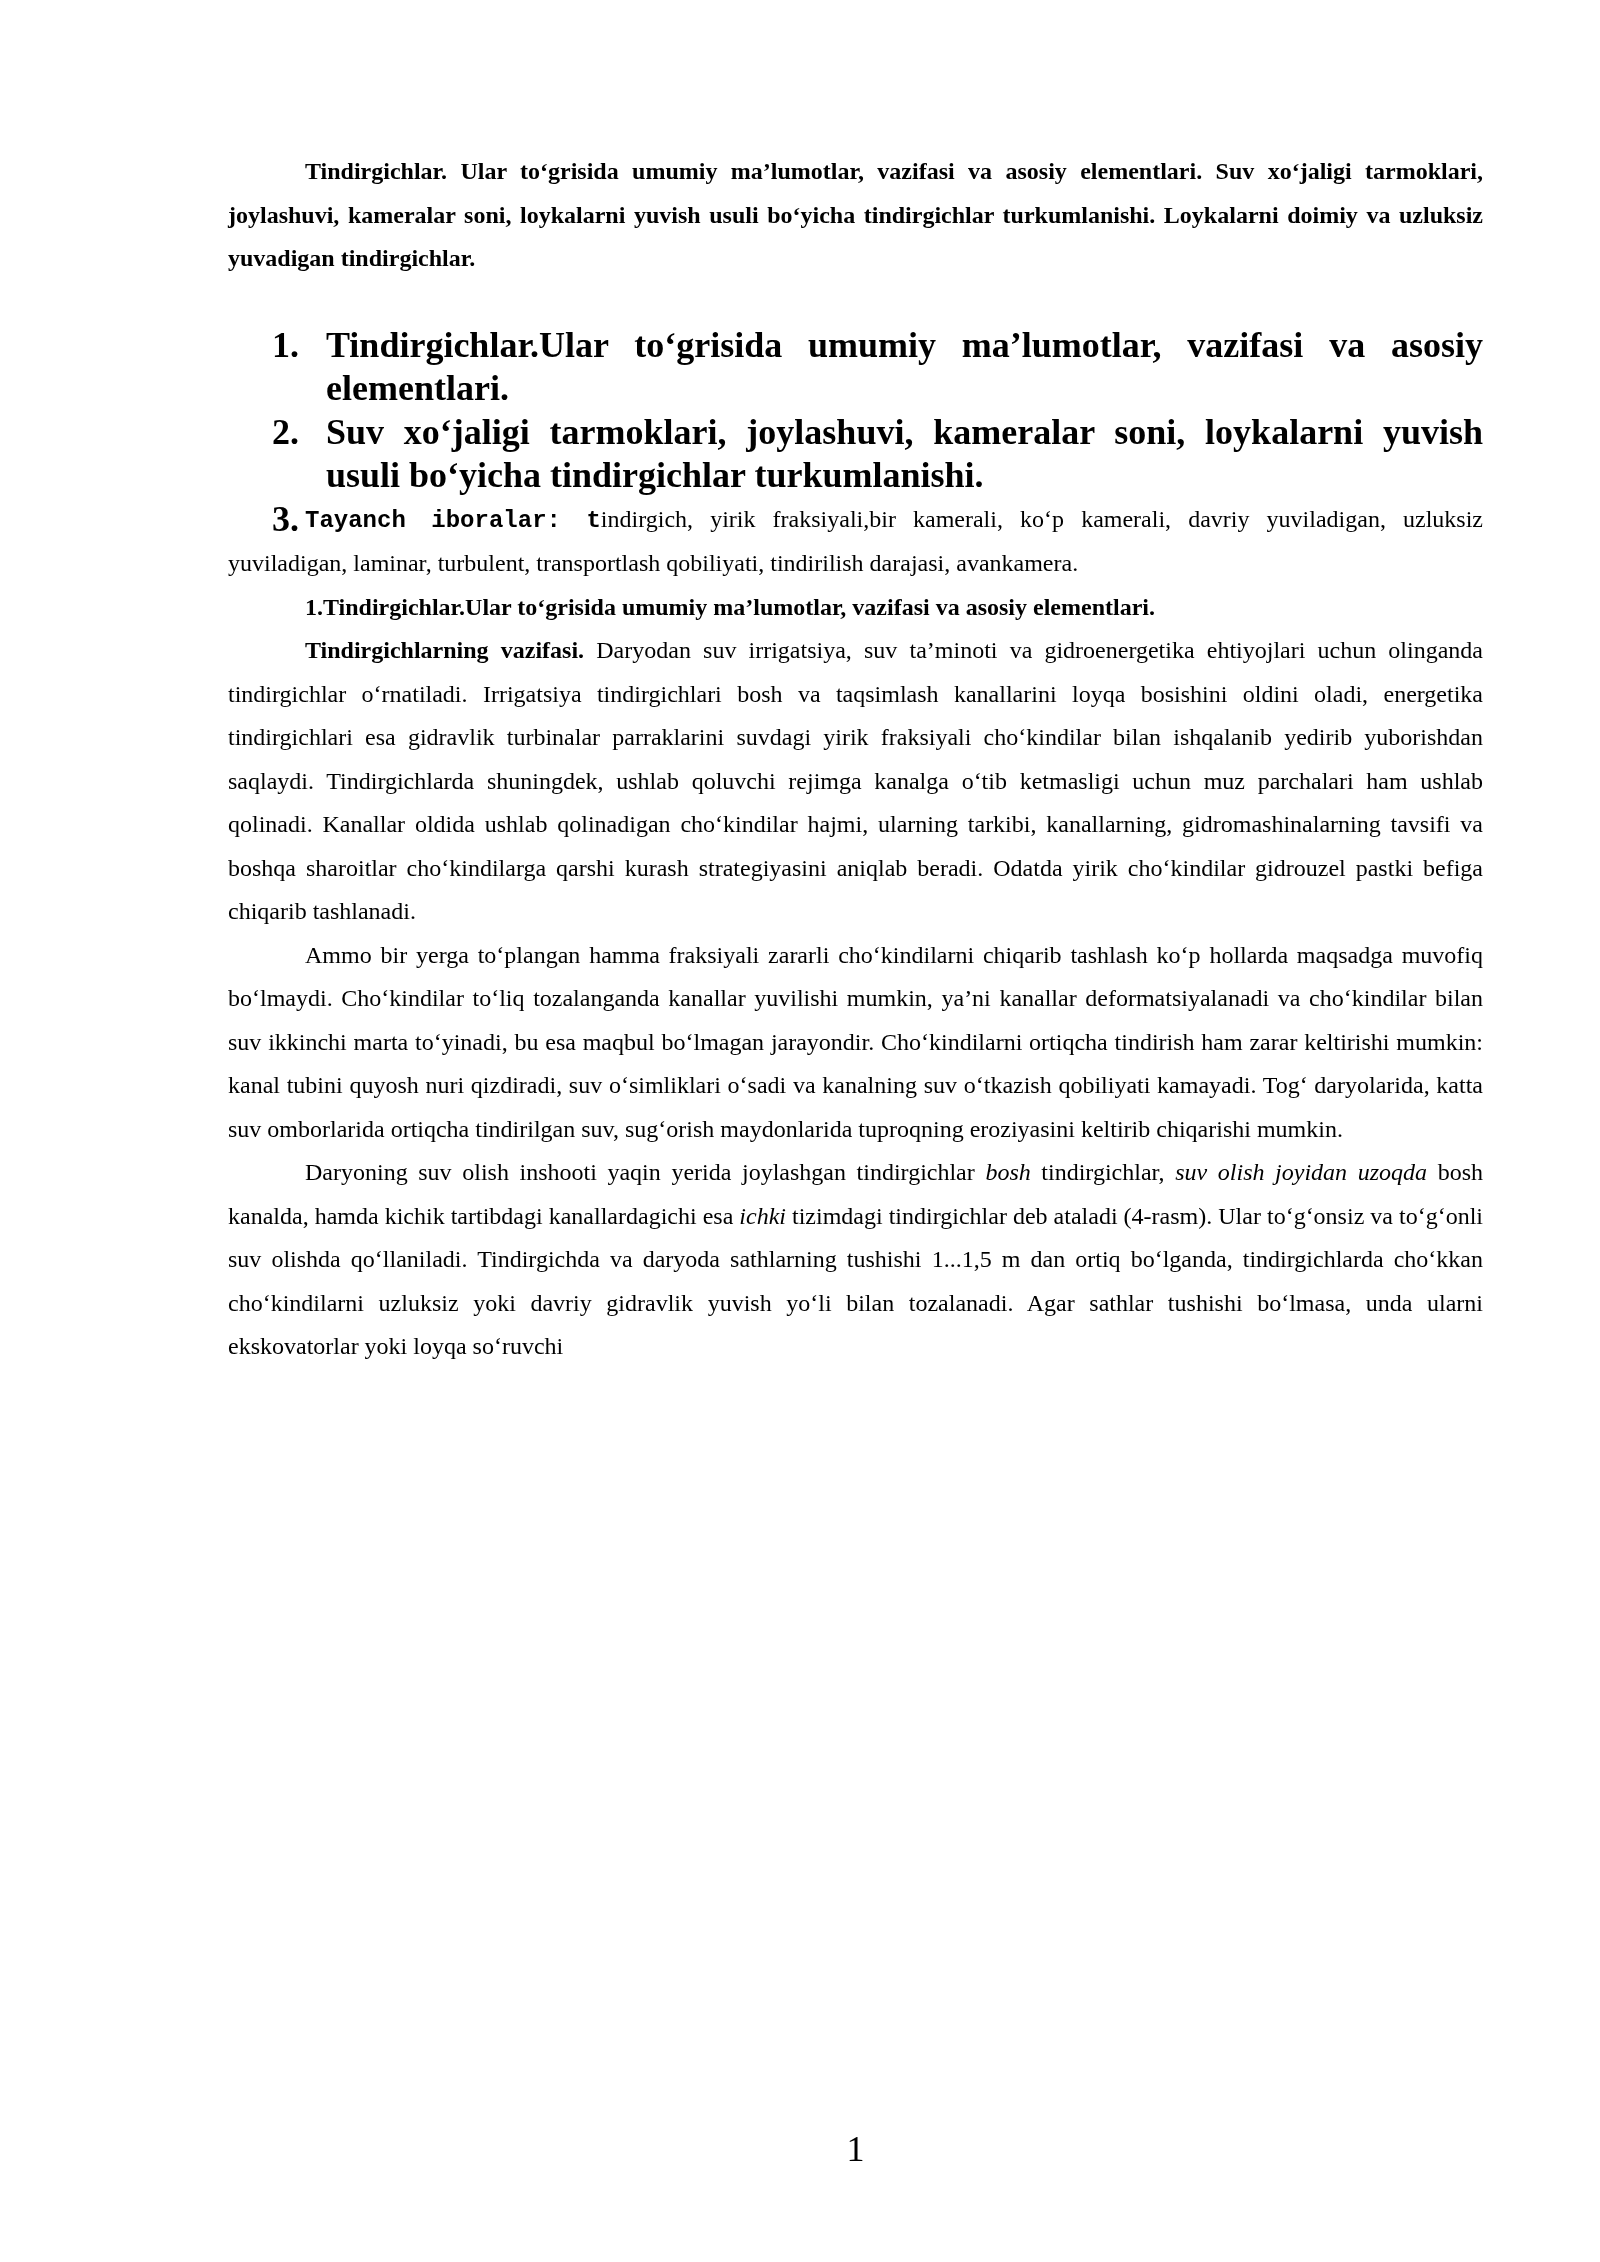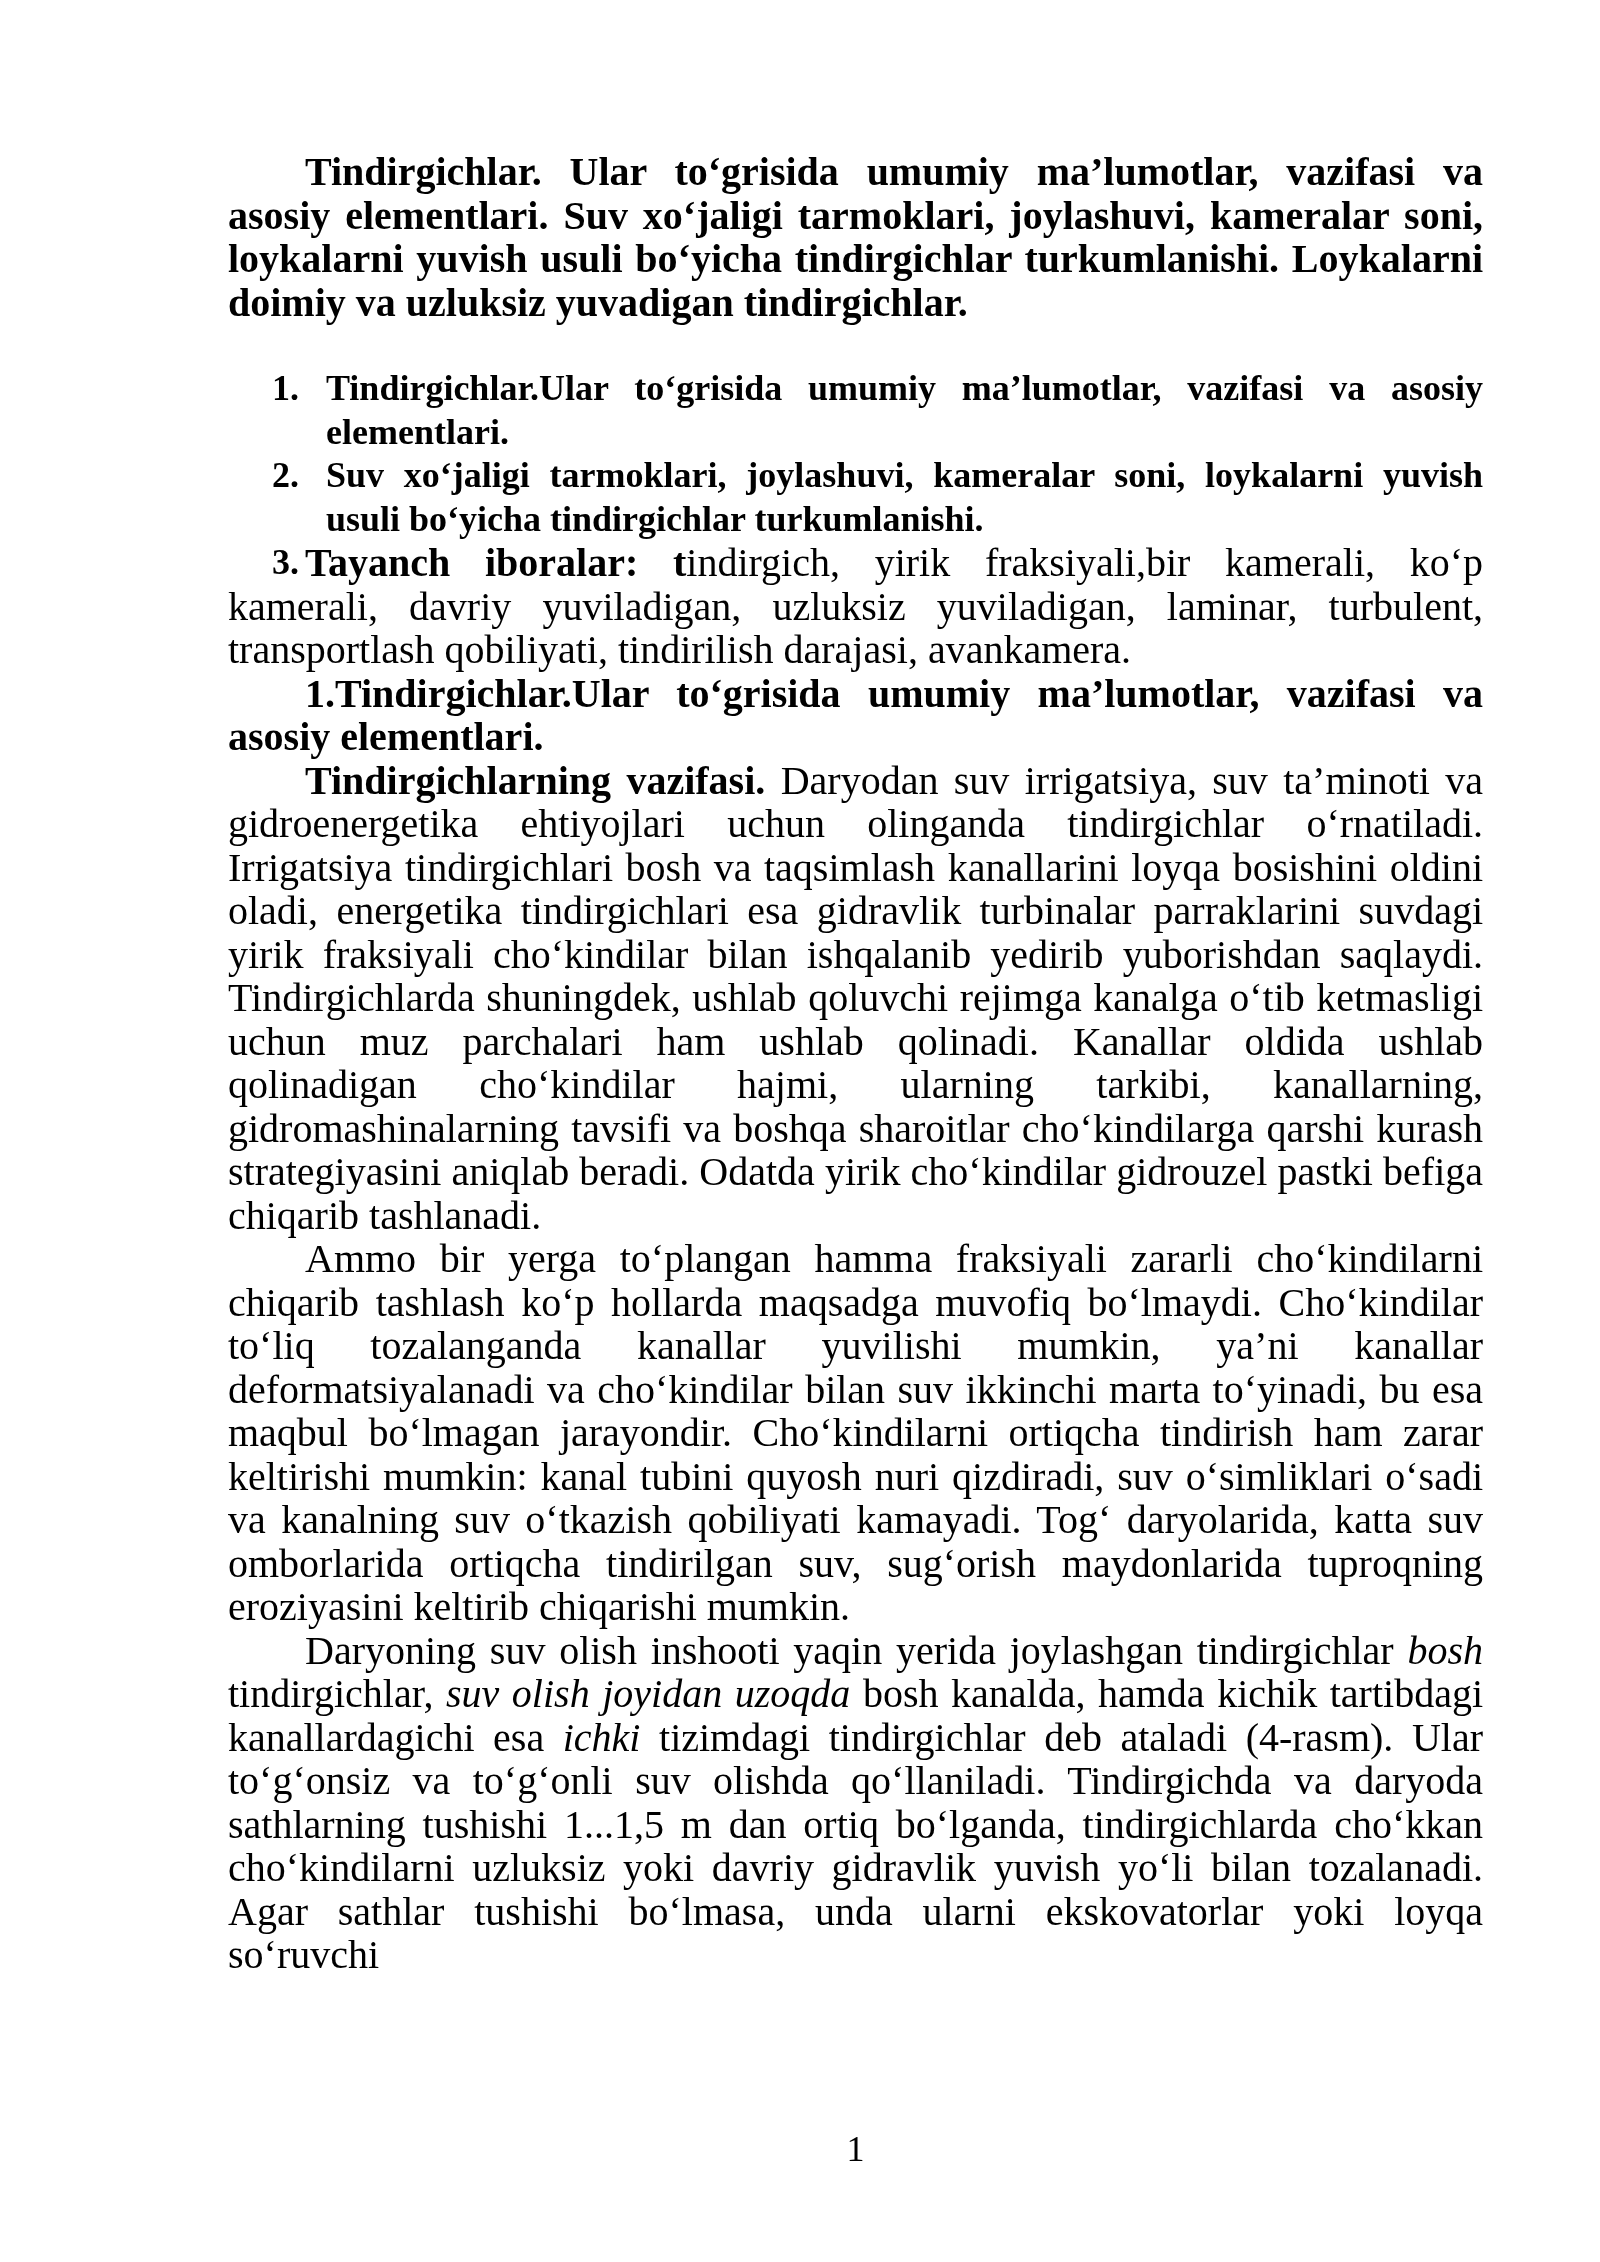--- a/index.html
+++ b/index.html
@@ -18,21 +18,21 @@
   }
   .content {
     position: absolute;
     left: 228px;
     top: 0;
     width: 1255px;
     padding-top: 150px;
   }
   .content p {
     margin: 0;
-    font-size: 40px;
+    font-size: 24px;
     line-height: 43.5px;
     text-align: justify;
   }
   .indent { text-indent: 77px; }
   .bold { font-weight: bold; }
   .center { text-align: center; text-indent: 0; }
   ol.plan {
     list-style: none;
     margin: 43px 0 0 0;
     padding: 0 0 0 98px;
@@ -78,21 +78,21 @@
       </li>
       <li>
         <span class="num">2.</span>
         <span>Suv xo‘jaligi tarmoklari, joylashuvi, kameralar soni, loykalarni yuvish usuli bo‘yicha tindirgichlar turkumlanishi.</span>
       </li>
       <li>
         <span class="num">3.</span>
       </li>
     </ol>
 
-    <p class="key-terms indent"><span style="font-weight: bold;">Tayanch iboralar: t</span><span>indirgich, yirik fraksiyali,bir kamerali, ko‘p kamerali, davriy yuviladigan, uzluksiz yuviladigan, laminar, turbulent, transportlash qobiliyati, tindirilish darajasi, avankamera.</span></p>
+    <p class="key-terms indent"><span style="font-weight: bold; font-family: Liberation Mono, monospace;">Tayanch iboralar: t</span><span>indirgich, yirik fraksiyali,bir kamerali, ko‘p kamerali, davriy yuviladigan, uzluksiz yuviladigan, laminar, turbulent, transportlash qobiliyati, tindirilish darajasi, avankamera.</span></p>
 
     <p class="section-heading bold indent">1.Tindirgichlar.Ular to‘grisida umumiy ma’lumotlar, vazifasi va asosiy elementlari.</p>
 
     <p class="p-first indent"><span style="font-weight: bold;">Tindirgichlarning vazifasi.</span><span> Daryodan suv irrigatsiya, suv ta’minoti va gidroenergetika ehtiyojlari uchun olinganda tindirgichlar o‘rnatiladi. Irrigatsiya tindirgichlari bosh va taqsimlash kanallarini loyqa bosishini oldini oladi, energetika tindirgichlari esa gidravlik turbinalar parraklarini suvdagi yirik fraksiyali cho‘kindilar bilan ishqalanib yedirib yuborishdan saqlaydi. Tindirgichlarda shuningdek, ushlab qoluvchi rejimga kanalga o‘tib ketmasligi uchun muz parchalari ham ushlab qolinadi. Kanallar oldida ushlab qolinadigan cho‘kindilar hajmi, ularning tarkibi, kanallarning, gidromashinalarning tavsifi va boshqa sharoitlar cho‘kindilarga qarshi kurash strategiyasini aniqlab beradi. Odatda yirik cho‘kindilar gidrouzel pastki  befiga chiqarib tashlanadi.</span></p>
 
     <p class="indent"><span>Ammo bir yerga to‘plangan hamma fraksiyali zararli cho‘kindilarni chiqarib tashlash ko‘p hollarda maqsadga muvofiq bo‘lmaydi. Cho‘kindilar to‘liq tozalanganda kanallar yuvilishi mumkin, ya’ni kanallar deformatsiyalanadi va cho‘kindilar bilan suv ikkinchi marta to‘yinadi, bu esa maqbul bo‘lmagan jarayondir. Cho‘kindilarni ortiqcha tindirish ham zarar keltirishi mumkin: kanal tubini quyosh nuri qizdiradi, suv o‘simliklari o‘sadi va kanalning suv o‘tkazish qobiliyati kamayadi. Tog‘ daryolarida, katta suv omborlarida ortiqcha tindirilgan suv, sug‘orish maydonlarida tuproqning eroziyasini keltirib chiqarishi mumkin.</span></p>
 
     <p class="indent"><span>Daryoning suv olish inshooti yaqin yerida joylashgan tindirgichlar </span><span style="font-style: italic;">bosh</span><span> tindirgichlar, </span><span style="font-style: italic;">suv olish joyidan uzoqda</span><span> bosh kanalda, hamda kichik tartibdagi kanallardagichi esa </span><span style="font-style: italic;">ichki</span><span> tizimdagi tindirgichlar deb ataladi (4-rasm). Ular to‘g‘onsiz va to‘g‘onli  suv olishda qo‘llaniladi. Tindirgichda va daryoda sathlarning tushishi 1...1,5 m dan ortiq bo‘lganda, tindirgichlarda cho‘kkan cho‘kindilarni uzluksiz yoki davriy gidravlik yuvish yo‘li bilan tozalanadi. Agar sathlar tushishi bo‘lmasa, unda ularni ekskovatorlar yoki loyqa so‘ruvchi</span></p>
 
   </div>

